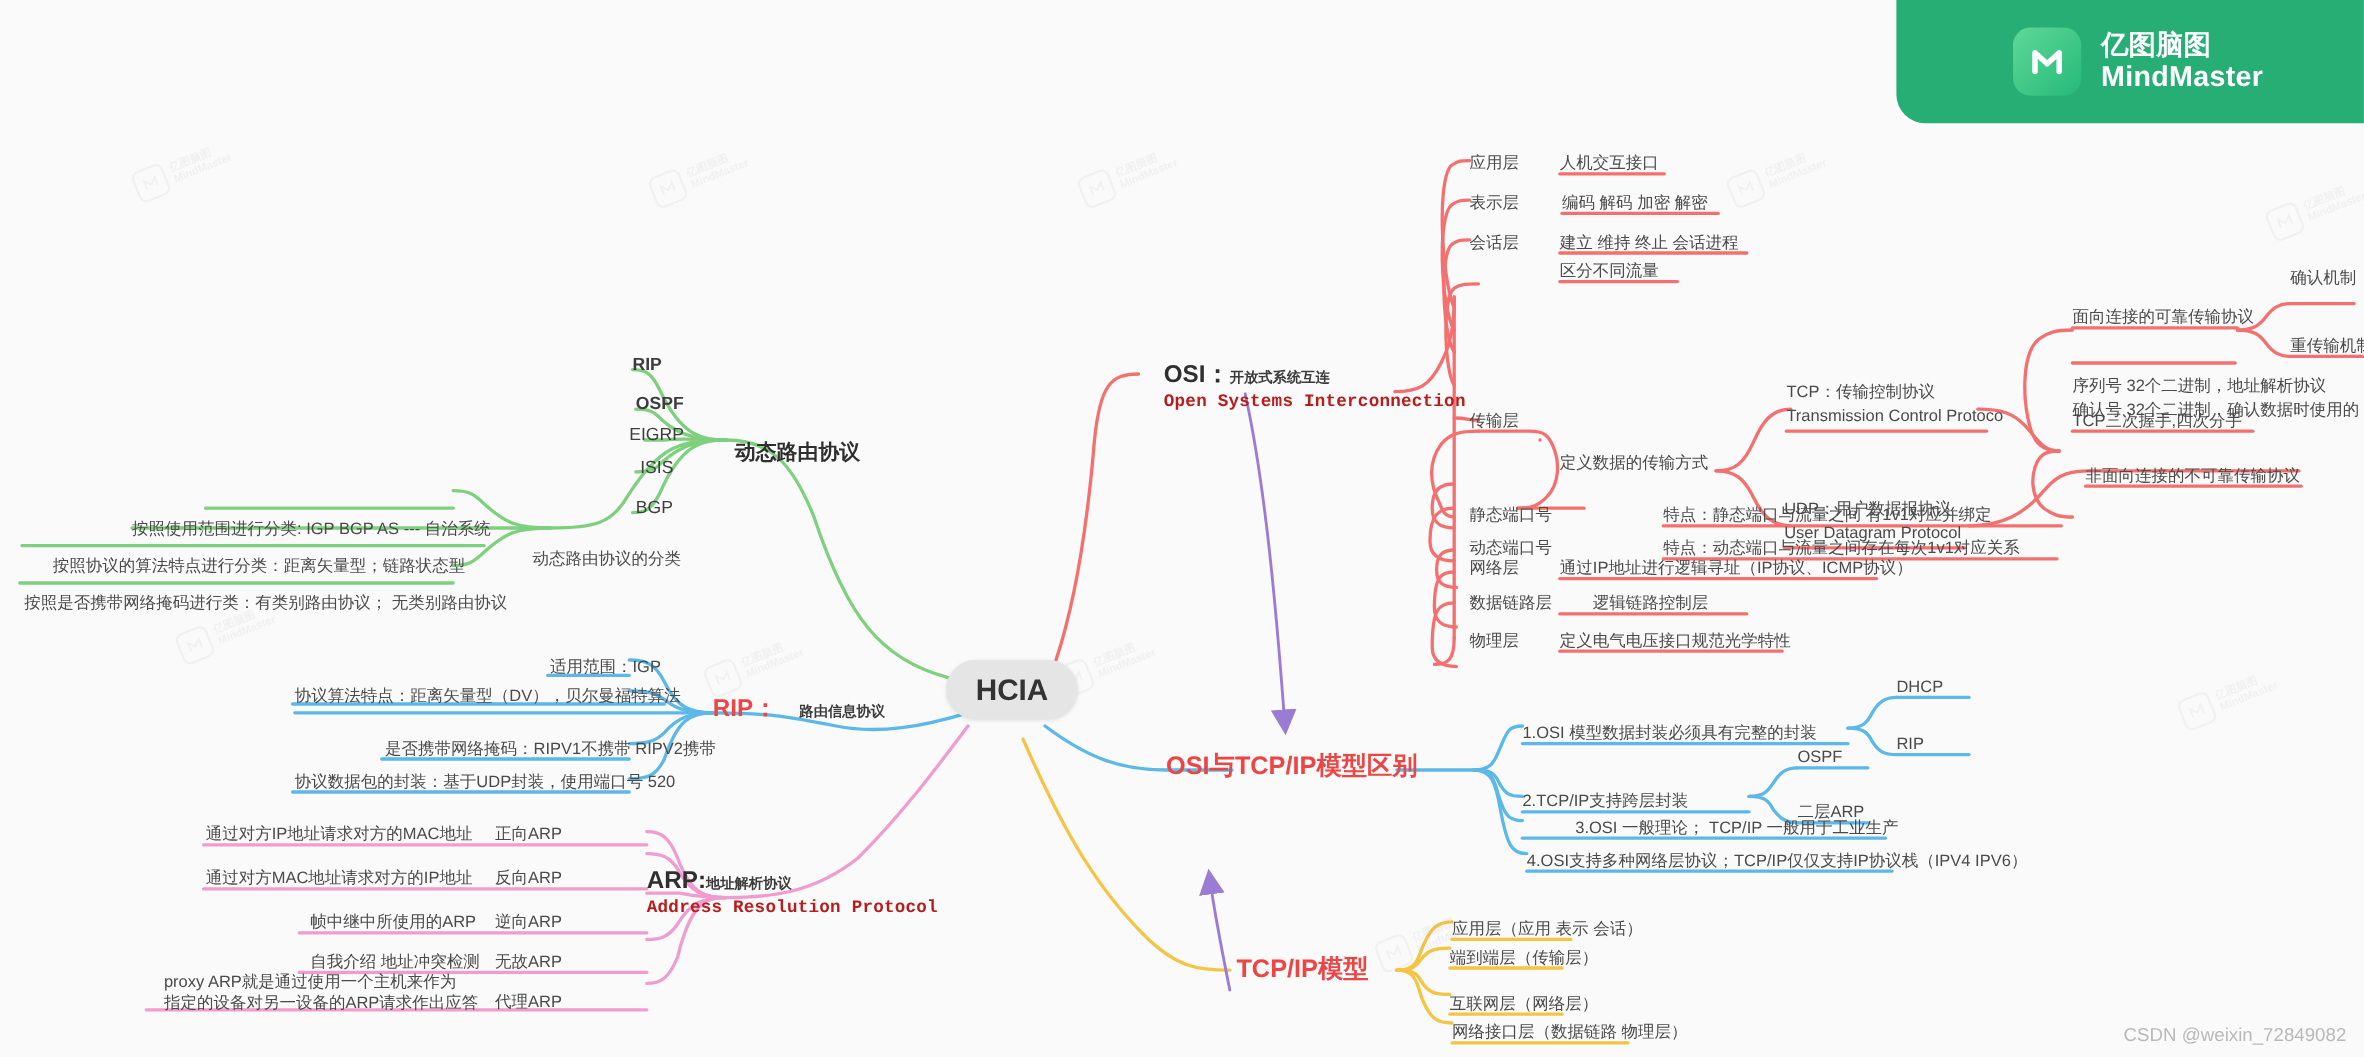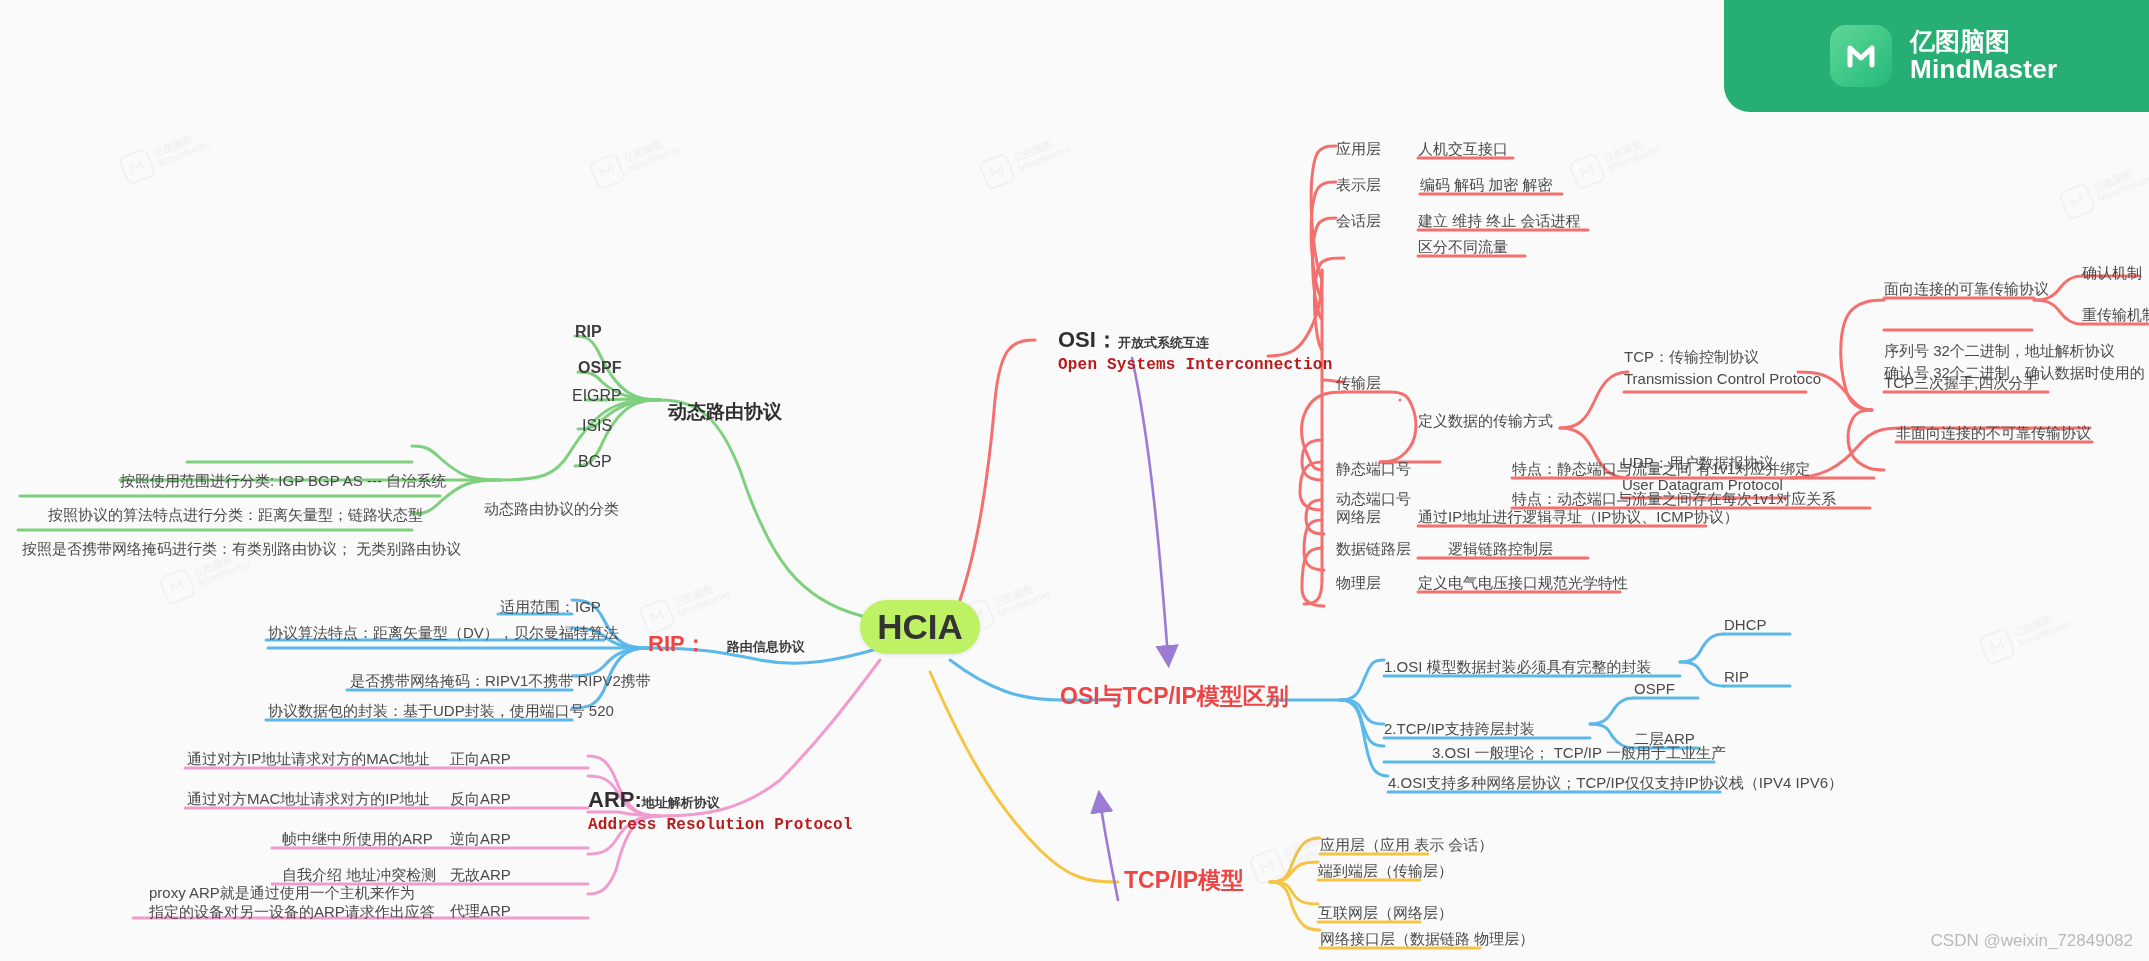--- a/index.html
+++ b/index.html
@@ -21,24 +21,24 @@
   .n-lg{font-size:19px;font-weight:bold;color:#2f2f2f;}
   .n-xl{font-size:25px;font-weight:bold;color:#ef4444;}
   .n-bold{font-weight:bold;}
   .n-en{font-size:16px;font-weight:bold;color:#b91c1c;letter-spacing:.2px;font-family:Liberation Mono, monospace;}
   .sub{font-size:13px;font-weight:bold;}
 
   
   #center-node{
     position:absolute;left:860px;top:600px;
     width:120px;height:54px;
-    background:#bef264;border-radius:27px;
+    background:#e5e5e5;border-radius:27px;
     box-shadow:0 1px 4px rgba(0,0,0,.10);
     display:flex;align-items:center;justify-content:center;
-    font-size:35px;font-weight:bold;color:#333;
+    font-size:27px;font-weight:bold;color:#333;
     z-index:5;
   }
 
   
   #brand{
     position:absolute;right:0;top:0;
     width:425px;height:112px;
     background:#27ae74;
     border-bottom-left-radius:26px;
     display:flex;align-items:center;
@@ -413,21 +413,21 @@
   <div class="node n-sm" style="left:1624px;top:346px;line-height:1.45;">
     <div>TCP：传输控制协议</div>
     <div>Transmission Control Protoco</div>
   </div>
   <div class="node n-sm" style="left:1622px;top:452px;line-height:1.45;">
     <div>UDP：用户数据报协议</div>
     <div>User Datagram Protocol</div>
   </div>
 
   <div class="node n-sm" style="left:1884px;top:280px;">面向连接的可靠传输协议</div>
-  <div class="node n-sm" style="left:2082px;top:264px;">确认机制</div>
+  <div class="node n-sm" style="left:2082px;top:244px;">确认机制</div>
   <div class="node n-sm" style="left:2082px;top:306px;">重传输机制</div>
   <div class="node n-sm" style="left:1884px;top:340px;white-space:pre;line-height:1.45;">序列号 32个二进制，地址解析协议
 确认号 32个二进制，确认数据时使用的</div>
   <div class="node n-sm" style="left:1884px;top:374px;">TCP三次握手,四次分手</div>
   <div class="node n-sm" style="left:1896px;top:424px;">非面向连接的不可靠传输协议</div>
 
   <div class="node n-sm" style="left:1336px;top:460px;">静态端口号</div>
   <div class="node n-sm" style="left:1512px;top:460px;">特点：静态端口与流量之间 有1v1对应并绑定</div>
   <div class="node n-sm" style="left:1336px;top:490px;">动态端口号</div>
   <div class="node n-sm" style="left:1512px;top:490px;">特点：动态端口与流量之间存在每次1v1对应关系</div>

